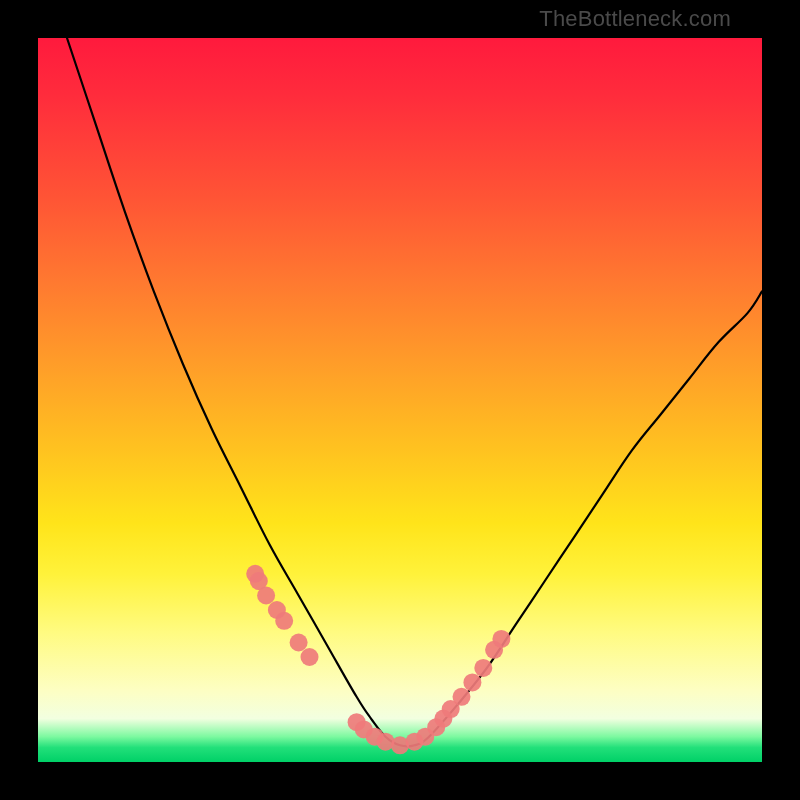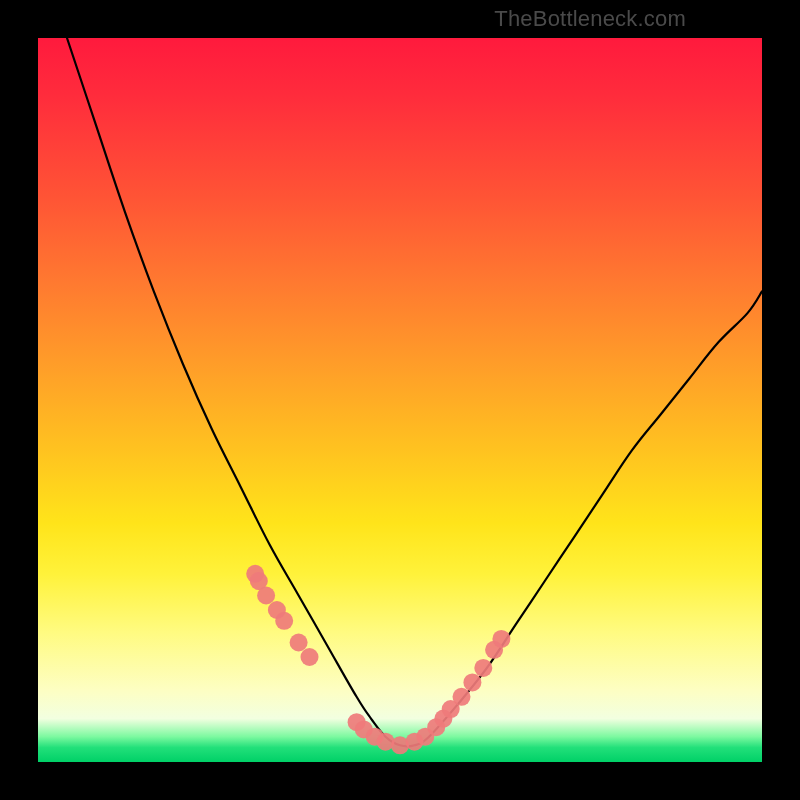--- a/index.html
+++ b/index.html
@@ -9,20 +9,21 @@
     height: 800px;
     overflow: hidden;
     background: #000;
     font-family: Arial, Helvetica, sans-serif;
   }
   .frame {
     position: relative;
     width: 704px;
     height: 800px;
     background: #000;
+    padding-left: 45px;
   }
   .plot-area {
     position: absolute;
     left: 38px;
     top: 38px;
     width: 724px;
     height: 724px;
     
     background: linear-gradient(
       to bottom,

